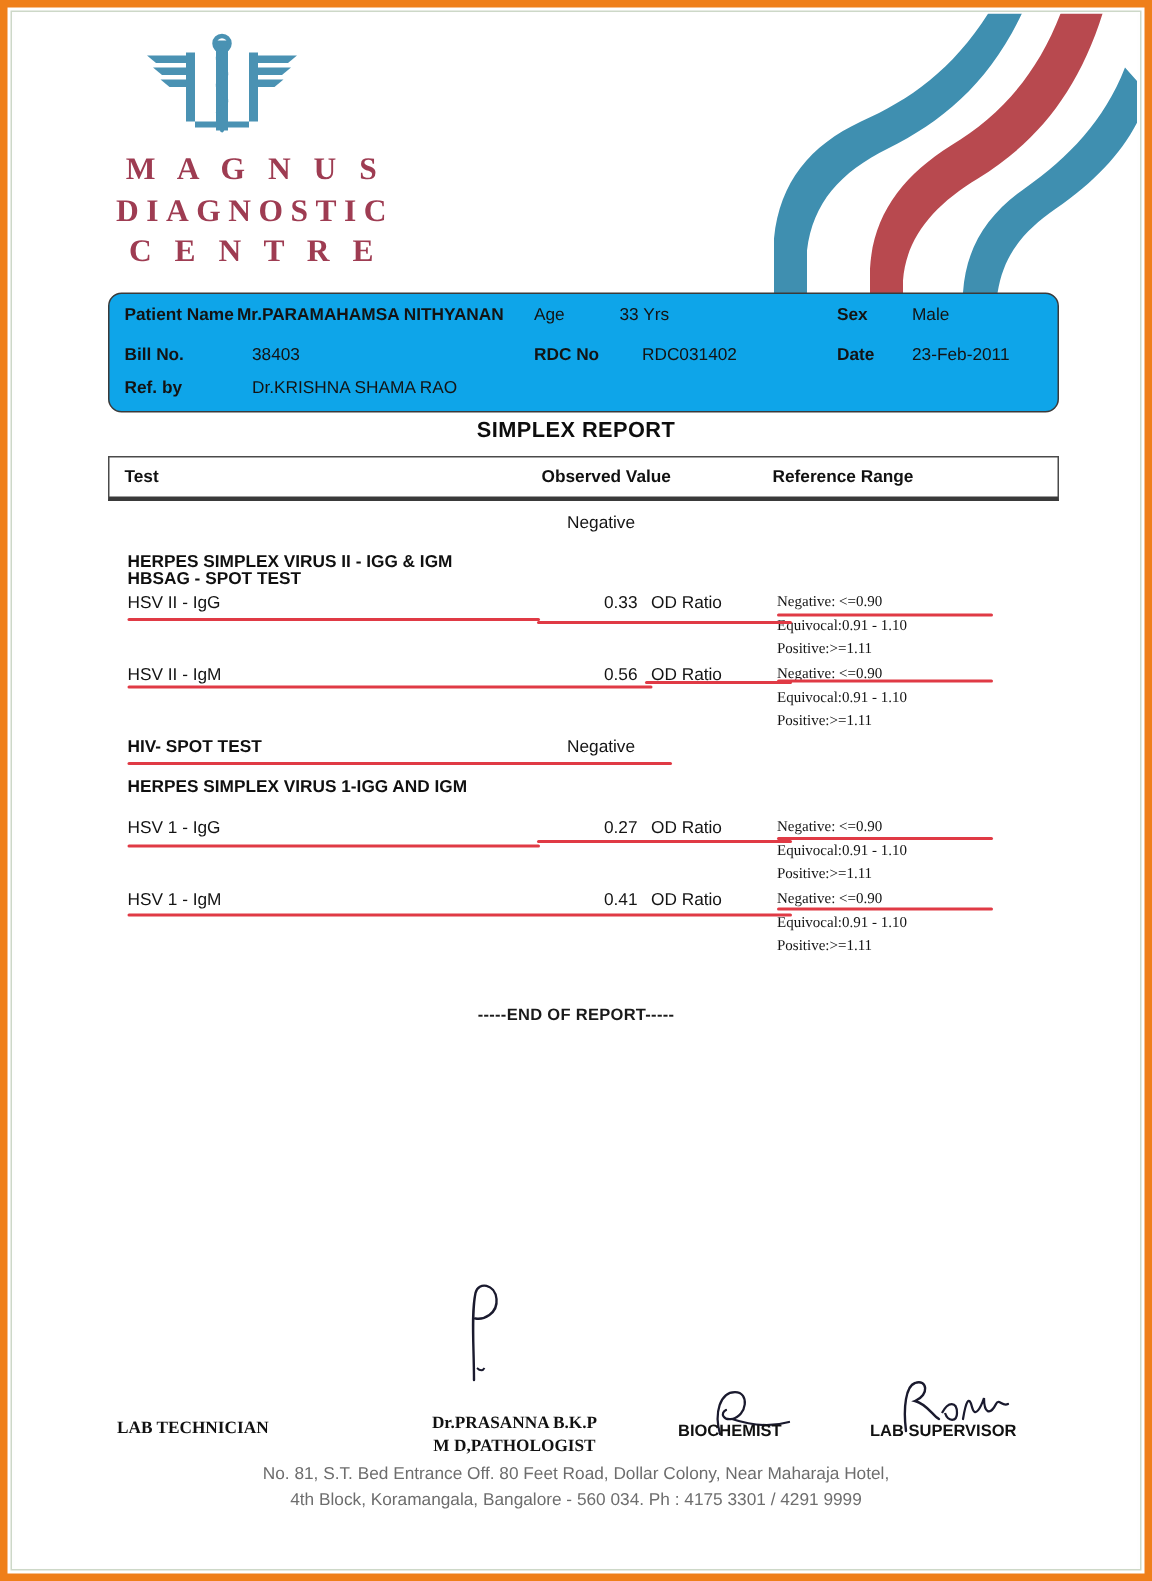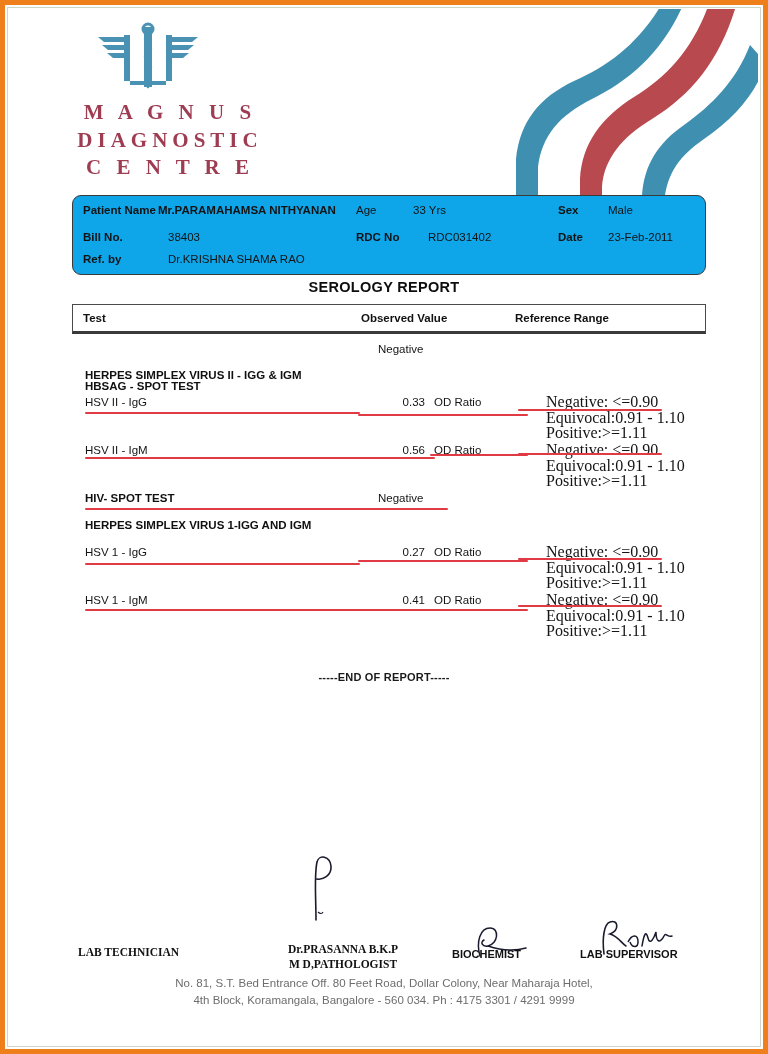--- a/index.html
+++ b/index.html
@@ -108,22 +108,22 @@
   .obs-val {
     position: absolute;
     font-size: 11.5px; color: #141414; white-space: nowrap;
   }
   .obs-num { left: 381px; text-align: right; width: 34px; }
   .obs-unit { left: 424px; }
   .obs-text { left: 368px; }
   .ref-block {
     position: absolute; left: 508px;
     font-family: "Liberation Serif", serif;
-    font-size: 16px; color: #141414;
-    line-height: 15.5px; white-space: nowrap; margin-left: 28px;
+    font-size: 10px; color: #141414;
+    line-height: 15.5px; white-space: nowrap;
   }
 
   
   .uline {
     position: absolute;
     background: #e03a45;
     height: 2.4px;
     border-radius: 1px;
   }
   .uline.thin { height: 1.8px; }
@@ -226,21 +226,21 @@
         <span class="info-cell val" style="left:355px;">RDC031402</span>
         <span class="info-cell lbl" style="left:485px;">Date</span>
         <span class="info-cell val" style="left:535px;">23-Feb-2011</span>
       </div>
       <div class="info-row" style="top:49px;">
         <span class="info-cell lbl" style="left:10px;">Ref. by</span>
         <span class="info-cell val" style="left:95px;">Dr.KRISHNA SHAMA RAO</span>
       </div>
     </div>
 
-    <div class="report-title">SEROLOGY REPORT</div>
+    <div class="report-title">SIMPLEX REPORT</div>
 
     <div class="tbl-head">
       <span class="th-test">Test</span>
       <span class="th-obs">Observed Value</span>
       <span class="th-ref">Reference Range</span>
     </div>
 
     <div class="results">
 
       <div class="row" style="height:26px;">

